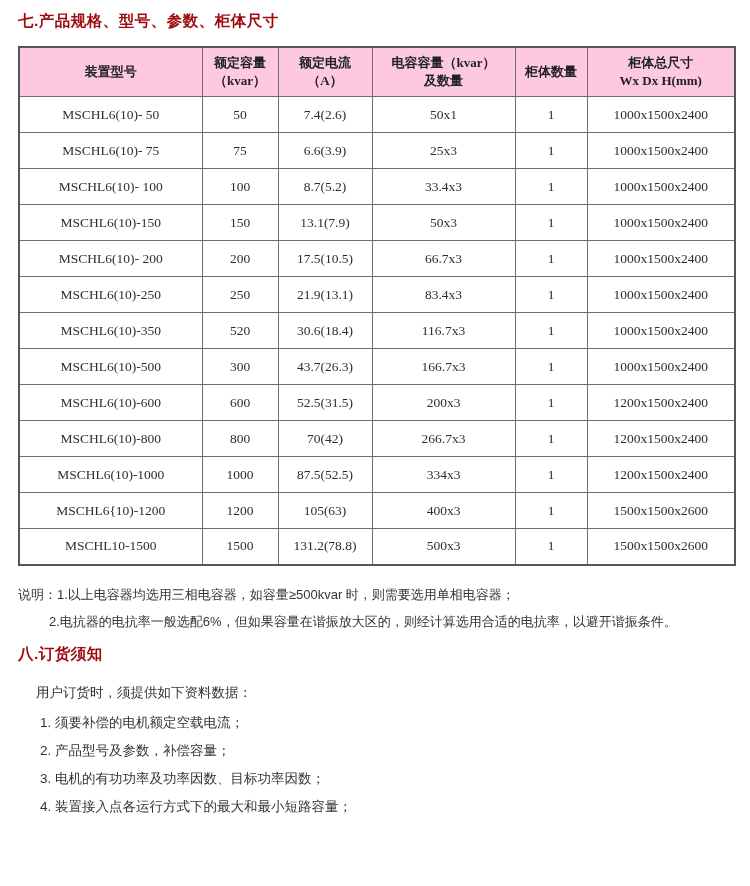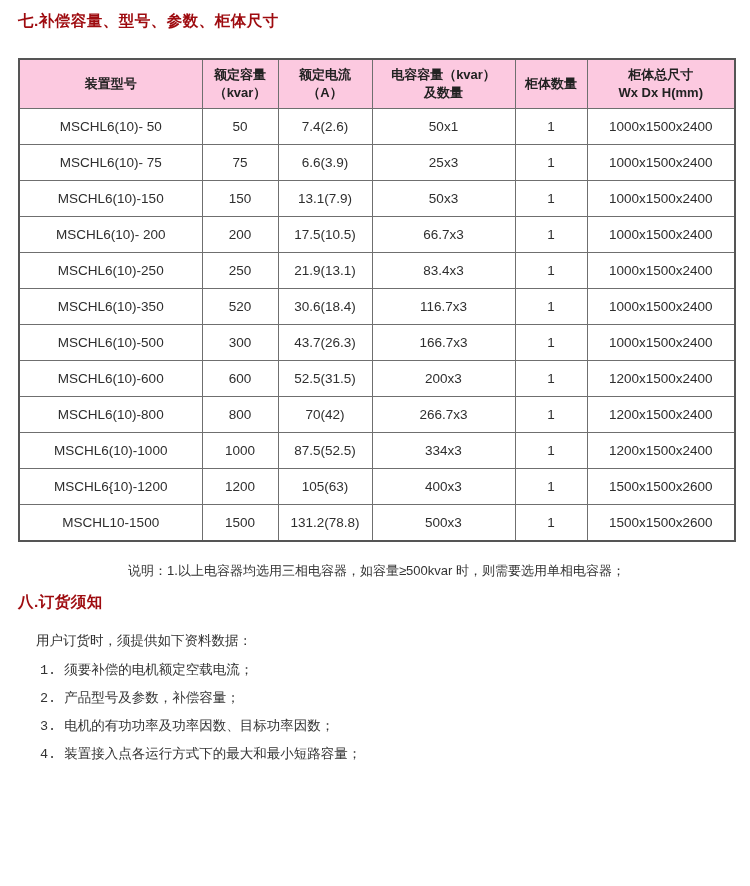--- a/index.html
+++ b/index.html
@@ -28,25 +28,26 @@
   }
   .section-title {
     color: var(--accent);
     font-size: 15.5px;
     font-weight: bold;
     letter-spacing: 0.5px;
     margin: 12px 0 0 0;
     line-height: 1.2;
   }
   table.spec-table {
-    margin-top: 27px;
+    margin-top: 15px;
     border-collapse: collapse;
     width: 717px;
     table-layout: fixed;
     border: 2px solid var(--outer-border);
+    font-family: Liberation Serif, serif;
   }
   .spec-table th, .spec-table td {
     border: 1px solid var(--border);
   }
   .spec-table th {
     background: var(--pink);
     height: 50px;
     font-size: 13px;
     font-weight: bold;
     color: #222222;
@@ -65,48 +66,46 @@
     padding: 2px 4px;
   }
   .notes {
     margin-top: 19px;
     font-size: 13px;
     color: #333333;
   }
   .notes p {
     margin: 0 0 7px 0;
     line-height: 1.6;
-    text-align: center;
   }
   .note-line2 {
     padding-left: 31px;
   }
   .section8-title {
     margin-top: 12px;
   }
   .order-intro {
     margin: 20px 0 11px 18px;
     font-size: 13.5px;
     color: #333333;
   }
   .order-item {
     margin: 0 0 8.5px 22px;
     font-size: 13.5px;
     color: #333333;
     line-height: 1.45;
-    font-family: Liberation Mono, monospace;
   }
 </style>
 </head>
 <body>
 
 <div class="page">
   <div class="content">
 
-    <h1 class="section-title">七.补偿容量、型号、参数、柜体尺寸</h1>
+    <h1 class="section-title">七.产品规格、型号、参数、柜体尺寸</h1>
 
     <table class="spec-table">
       <colgroup>
         <col style="width:183px">
         <col style="width:76px">
         <col style="width:94px">
         <col style="width:143px">
         <col style="width:72px">
         <col style="width:148px">
       </colgroup>
@@ -135,20 +134,28 @@
           </tr>
           <tr>
             <td>MSCHL6(10)- 75</td>
             <td>75</td>
             <td>6.6(3.9)</td>
             <td>25x3</td>
             <td>1</td>
             <td>1000x1500x2400</td>
           </tr>
           <tr>
+            <td>MSCHL6(10)- 100</td>
+            <td>100</td>
+            <td>8.7(5.2)</td>
+            <td>33.4x3</td>
+            <td>1</td>
+            <td>1000x1500x2400</td>
+          </tr>
+          <tr>
             <td>MSCHL6(10)-150</td>
             <td>150</td>
             <td>13.1(7.9)</td>
             <td>50x3</td>
             <td>1</td>
             <td>1000x1500x2400</td>
           </tr>
           <tr>
             <td>MSCHL6(10)- 200</td>
             <td>200</td>
@@ -219,20 +226,21 @@
             <td>131.2(78.8)</td>
             <td>500x3</td>
             <td>1</td>
             <td>1500x1500x2600</td>
           </tr>
         </tbody>
     </table>
 
     <div class="notes">
       <p class="note-line1">说明：1.以上电容器均选用三相电容器，如容量≥500kvar 时，则需要选用单相电容器；</p>
+      <p class="note-line2">2.电抗器的电抗率一般选配6%，但如果容量在谐振放大区的，则经计算选用合适的电抗率，以避开谐振条件。</p>
     </div>
 
     <h1 class="section-title section8-title">八.订货须知</h1>
 
     <p class="order-intro">用户订货时，须提供如下资料数据：</p>
 
     <div>
         <div class="order-item">1. 须要补偿的电机额定空载电流；</div>
         <div class="order-item">2. 产品型号及参数，补偿容量；</div>
         <div class="order-item">3. 电机的有功功率及功率因数、目标功率因数；</div>

